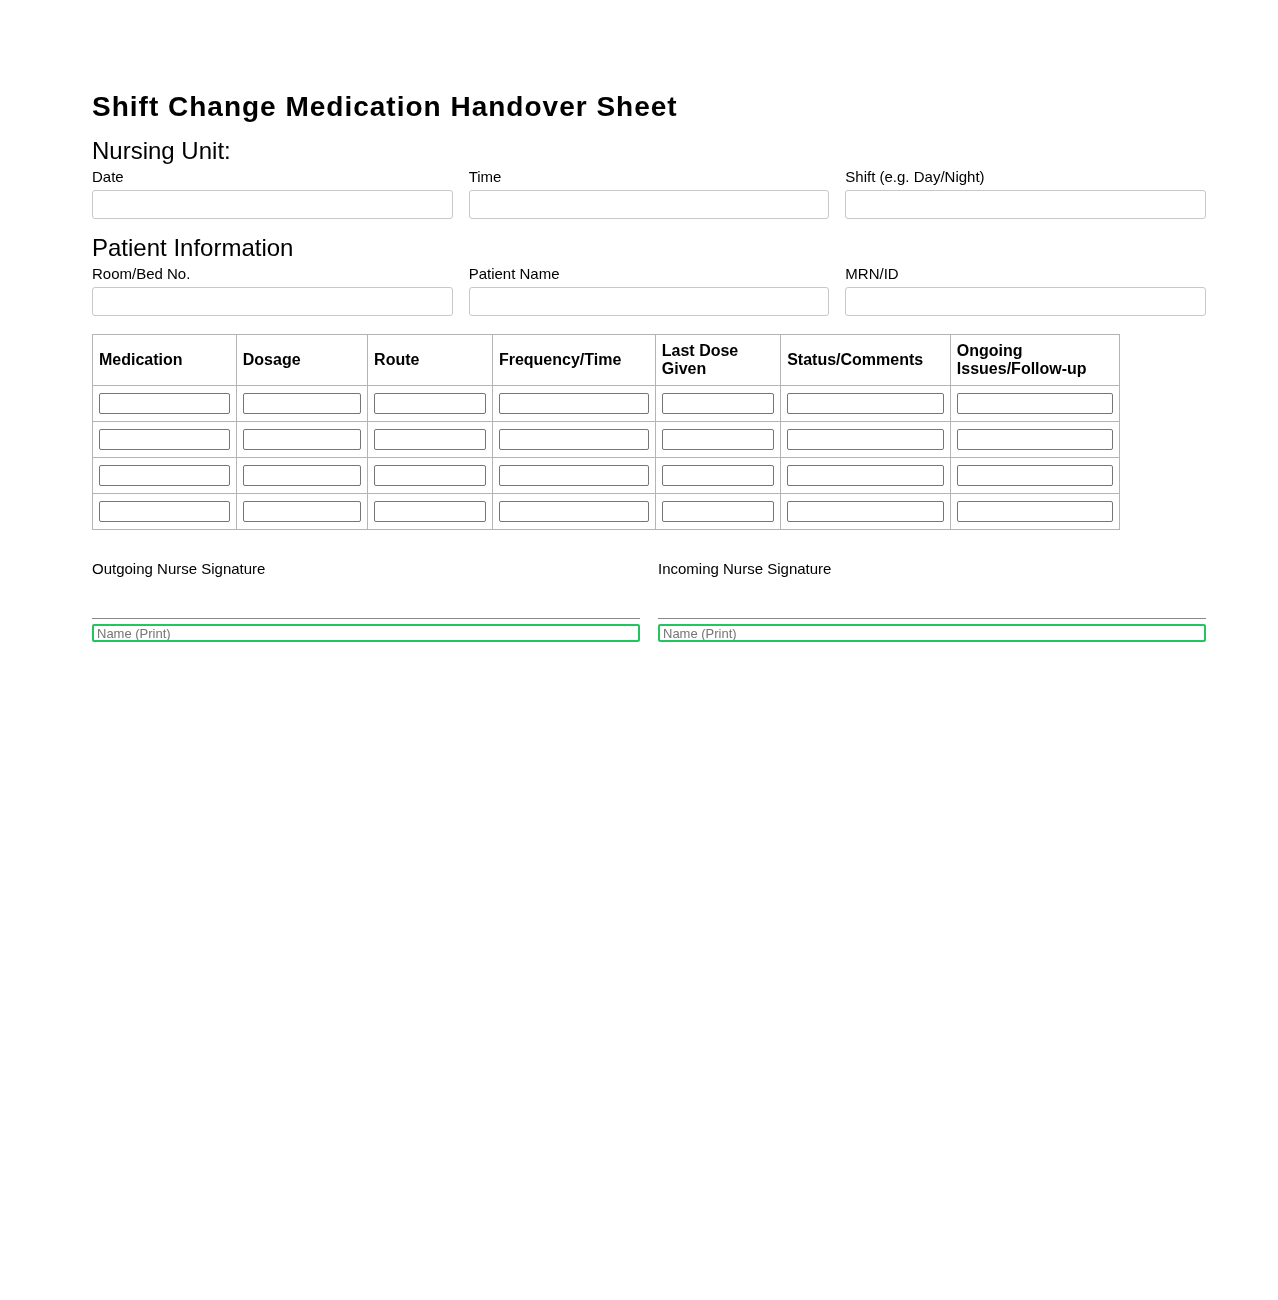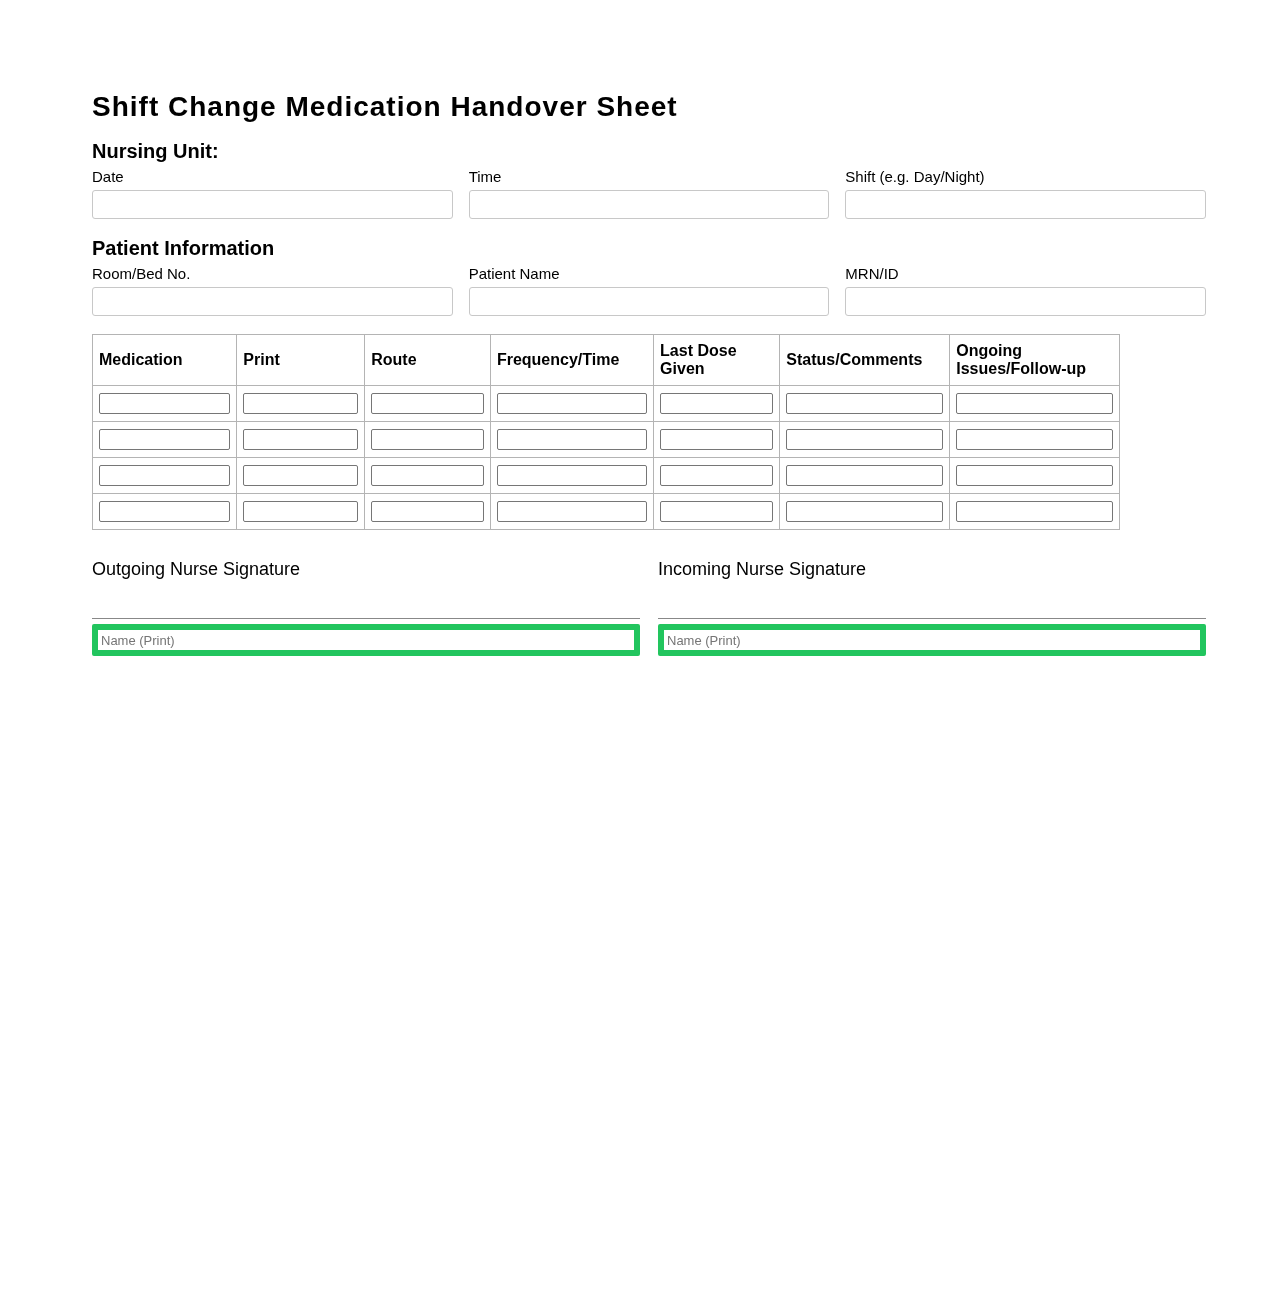--- a/index.html
+++ b/index.html
@@ -1,35 +1,35 @@
 <!DOCTYPE html>
 <html><head>
 <meta charset="utf-8">
 <style>
   html, body { margin:0; padding:0; background:#ffffff; }
   body { width:1278px; height:1300px; font-family:"Liberation Sans", sans-serif; color:#000; position:relative; }
   .page { position:absolute; left:92px; top:88px; width:1114px; }
   h1 { margin:0; font-size:28px; font-weight:bold; letter-spacing:1px; line-height:38px; }
-  .section-title { margin:0; font-size:20px; font-weight:bold; line-height:22px; }
+  .section-title { margin:0; font-size:24px; font-weight:normal; line-height:22px; }
   .st1 { margin-top:14px; }
   .st2 { margin-top:18px; }
   .field-row { display:flex; gap:16px; margin-top:6px; }
   .field { flex:1; }
   .field label { display:block; font-size:15px; line-height:18px; margin-bottom:4px; }
   .field .box { box-sizing:border-box; width:100%; height:29px; border:1px solid #c8c8c8; border-radius:3px; background:#fff; }
   table { border-collapse:collapse; width:1028px; margin-top:18px; }
   th, td { border:1px solid #b4b4b4; text-align:left; }
   th { font-size:16px; font-weight:bold; height:50px; padding:0 6px; line-height:18px; vertical-align:middle; }
   td { height:35px; padding:0 6px; }
   td .cell-input { box-sizing:border-box; width:100%; height:21px; border:1px solid #767676; border-radius:2px; background:#fff; display:block; }
   .sig-row { display:flex; gap:18px; margin-top:30px; }
   .sig { flex:1; }
-  .sig label { display:block; font-size:18px; line-height:18px; }
+  .sig label { display:block; font-size:15px; line-height:18px; }
   .sig .line { margin-top:40px; border-top:1px solid #888; height:0; }
-  .sig .name-input { box-sizing:border-box; margin-top:5px; width:100%; height:32px; border:6px solid #22c55e; border-radius:2px; font-family:"Liberation Sans", sans-serif; font-size:13px; color:#777; padding:2px 3px; line-height:16px; }
+  .sig .name-input { box-sizing:border-box; margin-top:5px; width:100%; height:18px; border:2px solid #22c55e; border-radius:2px; font-family:"Liberation Sans", sans-serif; font-size:13px; color:#777; padding:2px 3px; line-height:16px; }
 </style>
 </head>
 <body>
 
 <div class="page">
   <h1>Shift Change Medication Handover Sheet</h1>
 
   <h2 class="section-title st1">Nursing Unit:</h2>
   <div class="field-row">
     <div class="field">
@@ -68,21 +68,21 @@
         <col style="width:147px">
         <col style="width:142px">
         <col style="width:170px">
         <col style="width:143px">
         <col style="width:175px">
         <col style="width:181px">
     </colgroup>
     <thead>
       <tr>
         <th>Medication</th>
-        <th>Print</th>
+        <th>Dosage</th>
         <th>Route</th>
         <th>Frequency/Time</th>
         <th>Last Dose Given</th>
         <th>Status/Comments</th>
         <th>Ongoing Issues/Follow-up</th>
       </tr>
     </thead>
     <tbody>
       <tr>
         <td>

